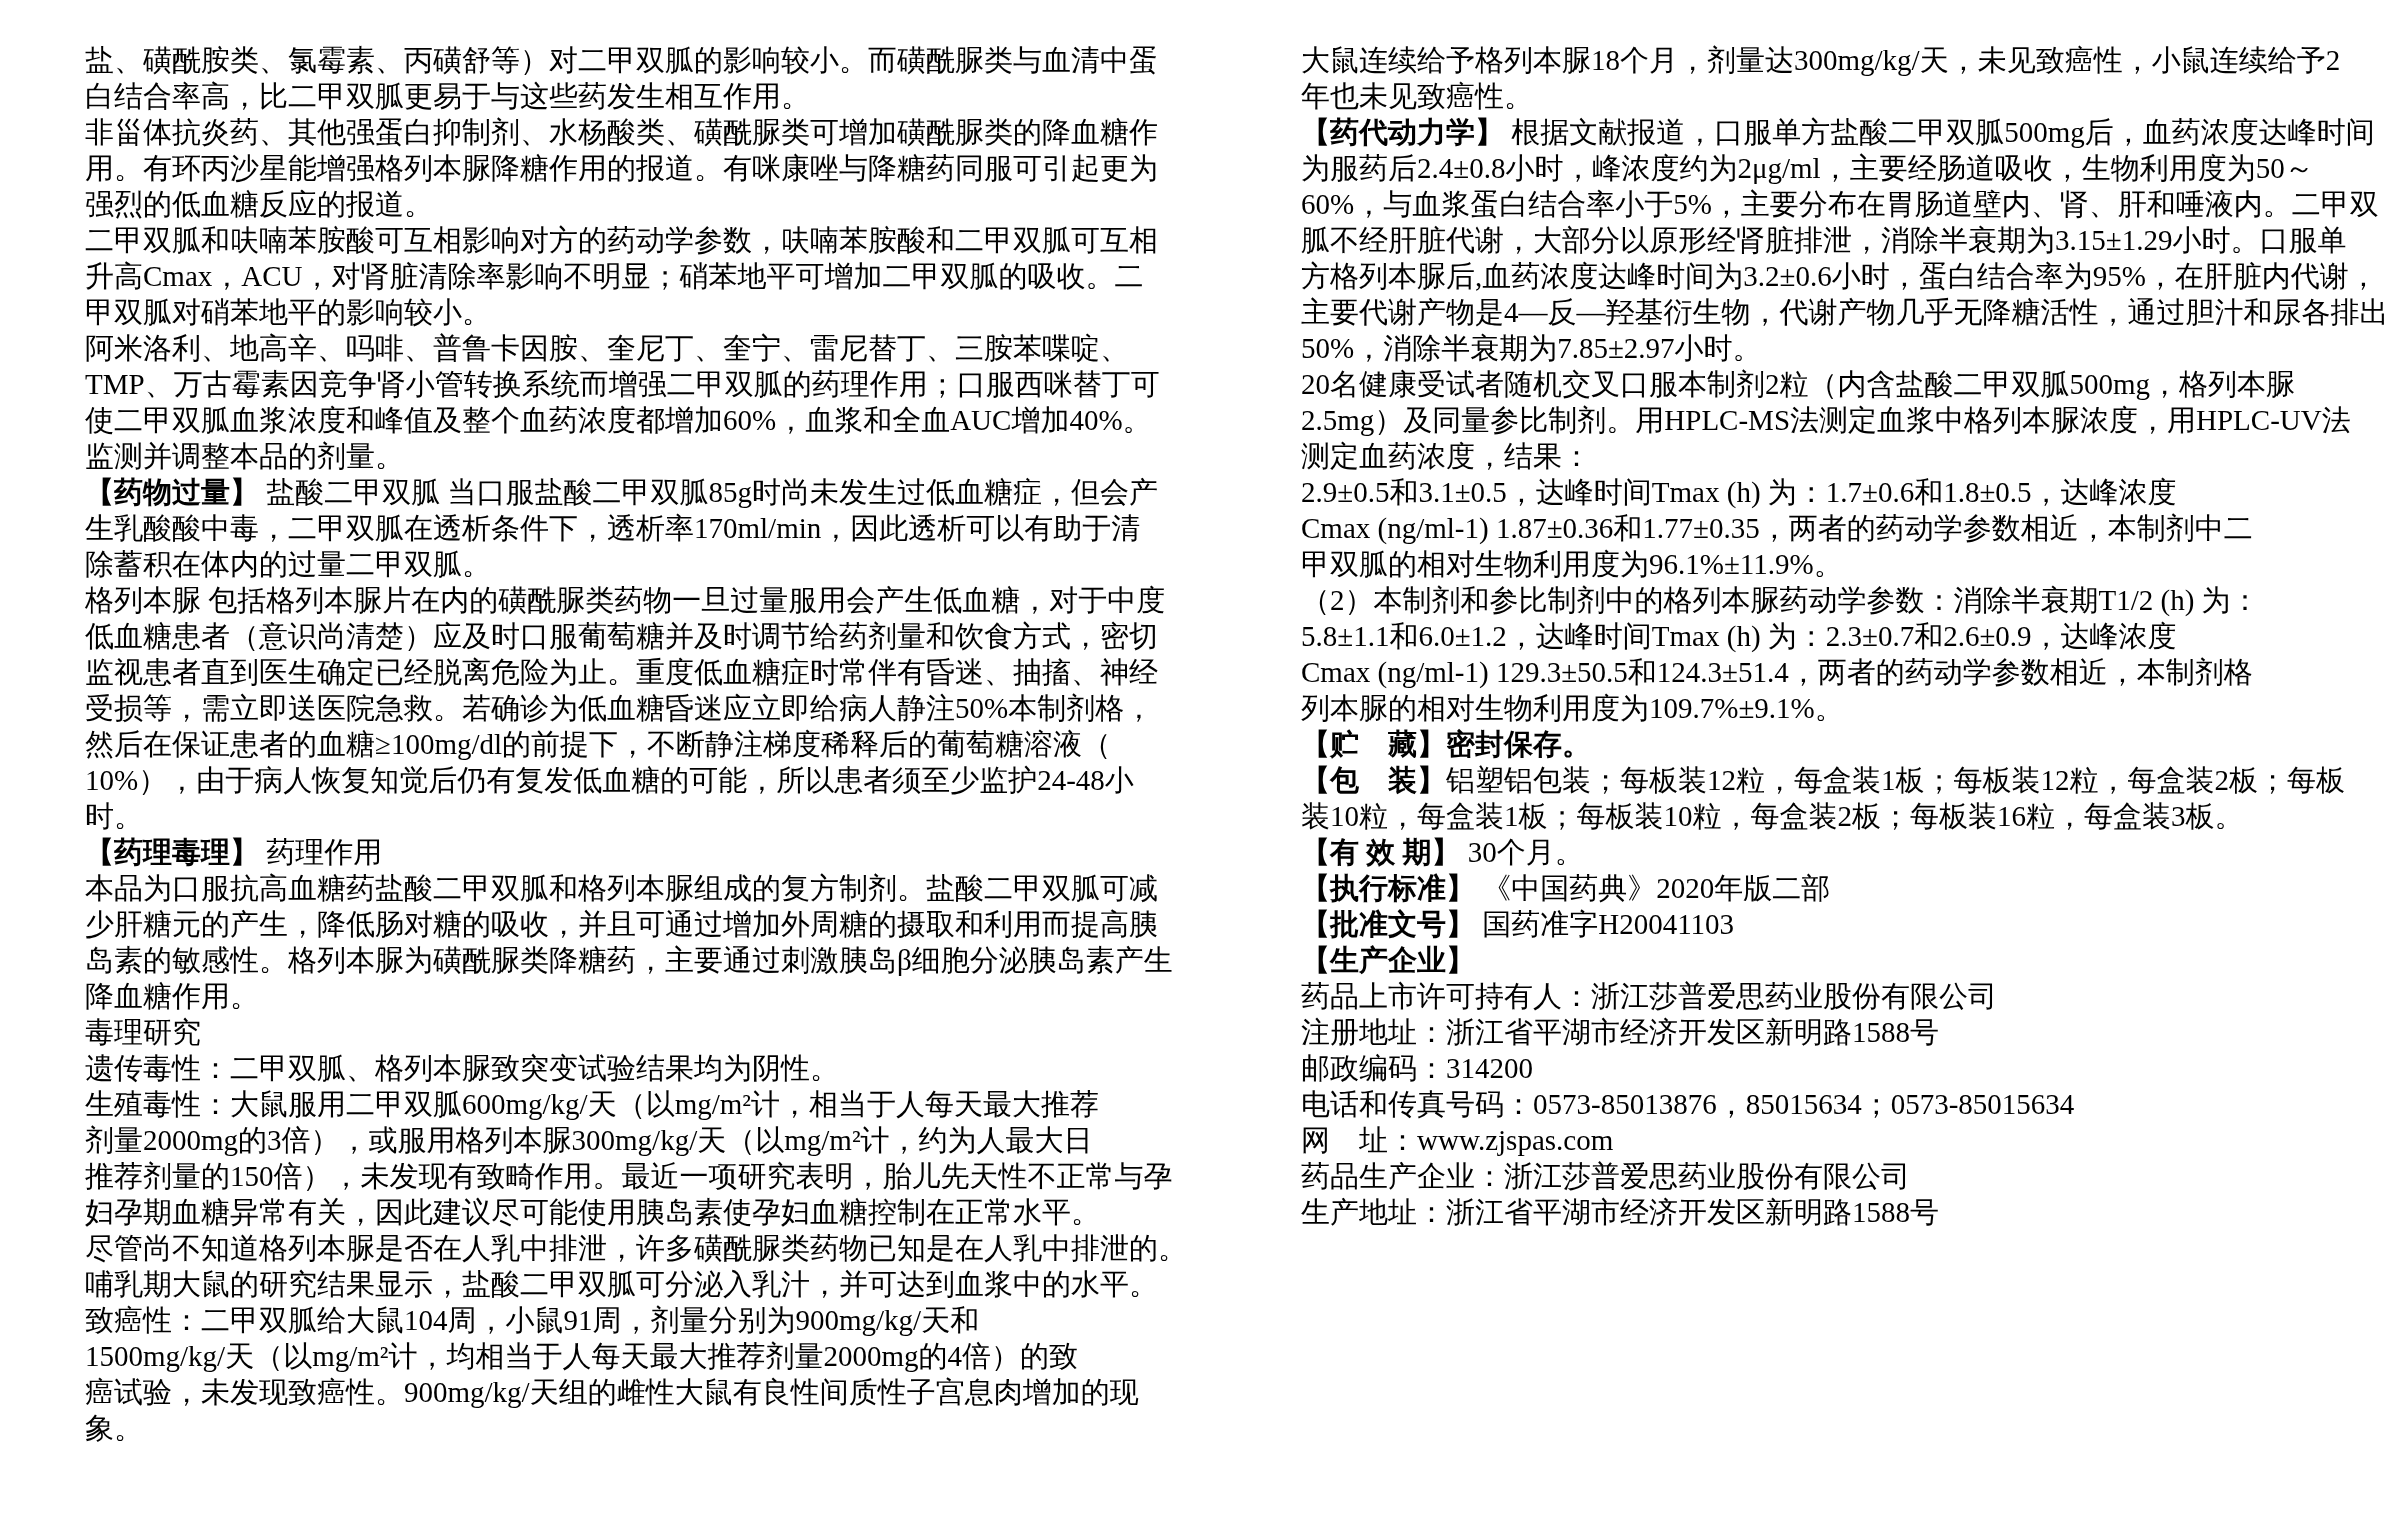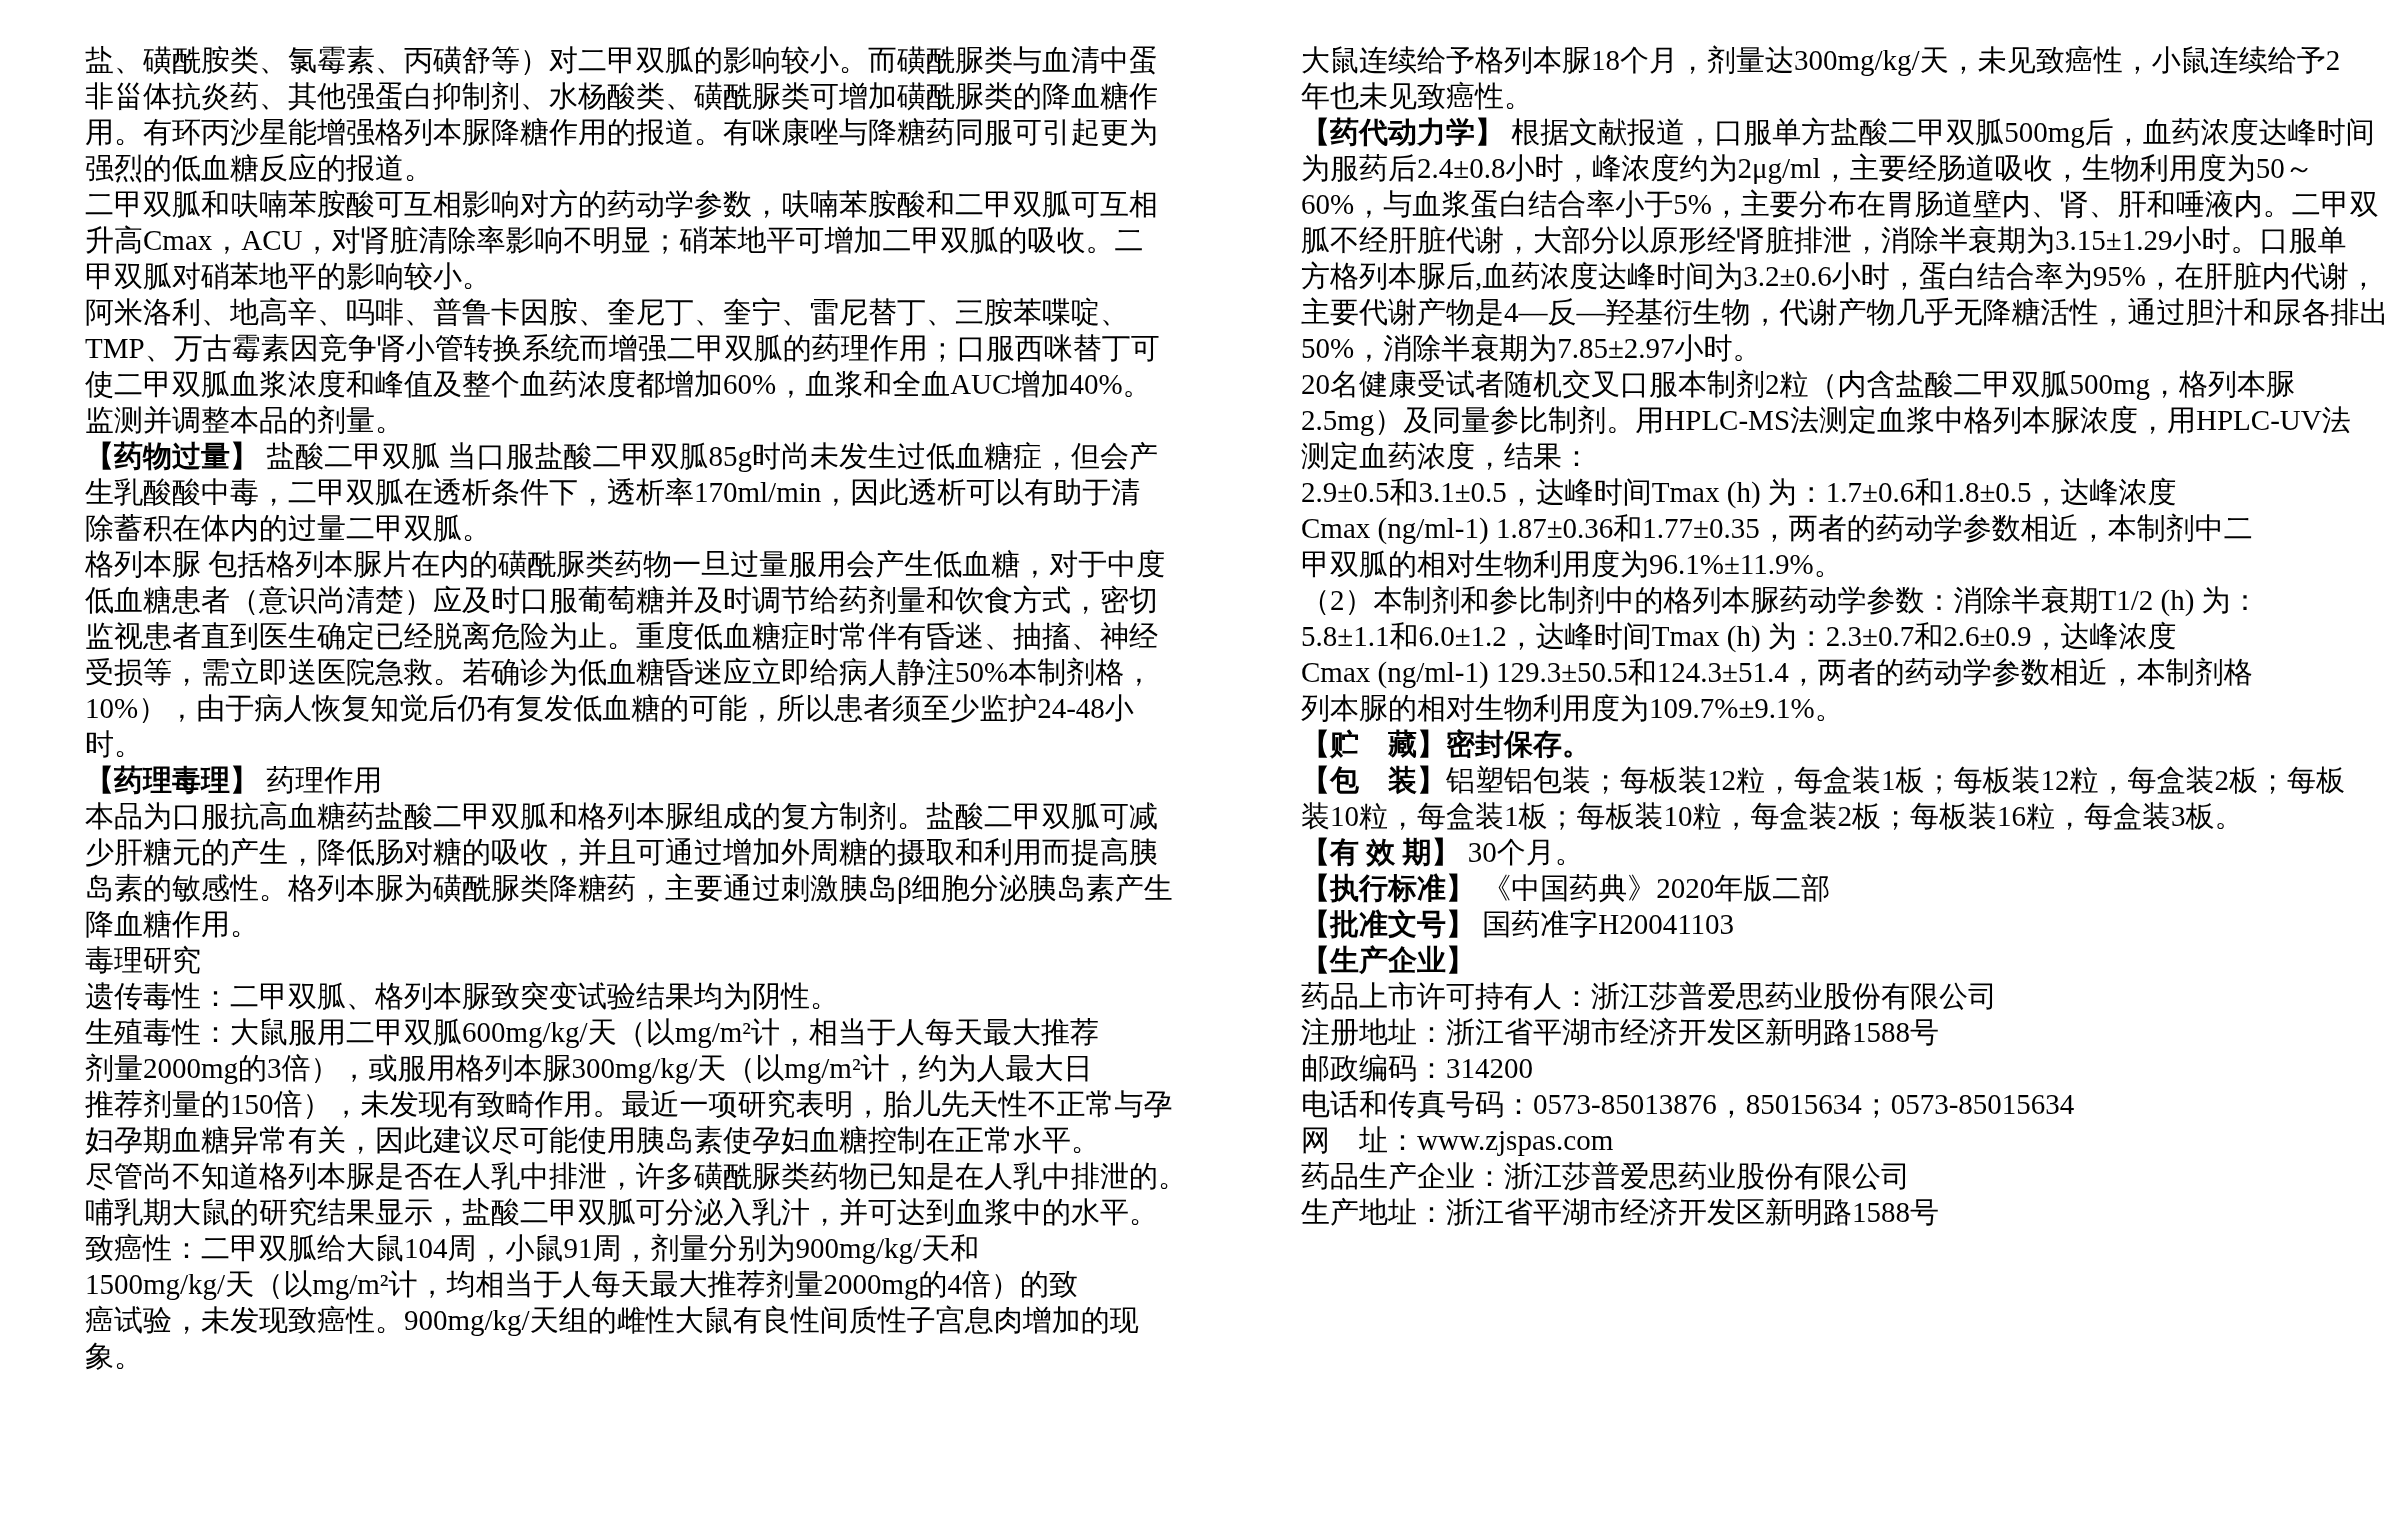--- a/index.html
+++ b/index.html
@@ -23,37 +23,39 @@
   #col-right{left:1301px;width:1057px;}
   .line{height:36px;}
   .hd{font-weight:bold;}
 </style>
 </head>
 <body>
 
 <div class="page">
   <div class="col" id="col-left">
       <div class="line">盐、磺酰胺类、氯霉素、丙磺舒等）对二甲双胍的影响较小。而磺酰脲类与血清中蛋</div>
+      <div class="line">白结合率高，比二甲双胍更易于与这些药发生相互作用。</div>
       <div class="line">非甾体抗炎药、其他强蛋白抑制剂、水杨酸类、磺酰脲类可增加磺酰脲类的降血糖作</div>
       <div class="line">用。有环丙沙星能增强格列本脲降糖作用的报道。有咪康唑与降糖药同服可引起更为</div>
       <div class="line">强烈的低血糖反应的报道。</div>
       <div class="line">二甲双胍和呋喃苯胺酸可互相影响对方的药动学参数，呋喃苯胺酸和二甲双胍可互相</div>
       <div class="line">升高Cmax，ACU，对肾脏清除率影响不明显；硝苯地平可增加二甲双胍的吸收。二</div>
       <div class="line">甲双胍对硝苯地平的影响较小。</div>
       <div class="line">阿米洛利、地高辛、吗啡、普鲁卡因胺、奎尼丁、奎宁、雷尼替丁、三胺苯喋啶、</div>
       <div class="line">TMP、万古霉素因竞争肾小管转换系统而增强二甲双胍的药理作用；口服西咪替丁可</div>
       <div class="line">使二甲双胍血浆浓度和峰值及整个血药浓度都增加60%，血浆和全血AUC增加40%。</div>
       <div class="line">监测并调整本品的剂量。</div>
       <div class="line"><span class="hd">【药物过量】</span> 盐酸二甲双胍 当口服盐酸二甲双胍85g时尚未发生过低血糖症，但会产</div>
       <div class="line">生乳酸酸中毒，二甲双胍在透析条件下，透析率170ml/min，因此透析可以有助于清</div>
       <div class="line">除蓄积在体内的过量二甲双胍。</div>
       <div class="line">格列本脲 包括格列本脲片在内的磺酰脲类药物一旦过量服用会产生低血糖，对于中度</div>
       <div class="line">低血糖患者（意识尚清楚）应及时口服葡萄糖并及时调节给药剂量和饮食方式，密切</div>
       <div class="line">监视患者直到医生确定已经脱离危险为止。重度低血糖症时常伴有昏迷、抽搐、神经</div>
       <div class="line">受损等，需立即送医院急救。若确诊为低血糖昏迷应立即给病人静注50%本制剂格，</div>
+      <div class="line">然后在保证患者的血糖≥100mg/dl的前提下，不断静注梯度稀释后的葡萄糖溶液（</div>
       <div class="line">10%），由于病人恢复知觉后仍有复发低血糖的可能，所以患者须至少监护24-48小</div>
       <div class="line">时。</div>
       <div class="line"><span class="hd">【药理毒理】</span> 药理作用</div>
       <div class="line">本品为口服抗高血糖药盐酸二甲双胍和格列本脲组成的复方制剂。盐酸二甲双胍可减</div>
       <div class="line">少肝糖元的产生，降低肠对糖的吸收，并且可通过增加外周糖的摄取和利用而提高胰</div>
       <div class="line">岛素的敏感性。格列本脲为磺酰脲类降糖药，主要通过刺激胰岛β细胞分泌胰岛素产生</div>
       <div class="line">降血糖作用。</div>
       <div class="line">毒理研究</div>
       <div class="line">遗传毒性：二甲双胍、格列本脲致突变试验结果均为阴性。</div>
       <div class="line">生殖毒性：大鼠服用二甲双胍600mg/kg/天（以mg/m²计，相当于人每天最大推荐</div>

